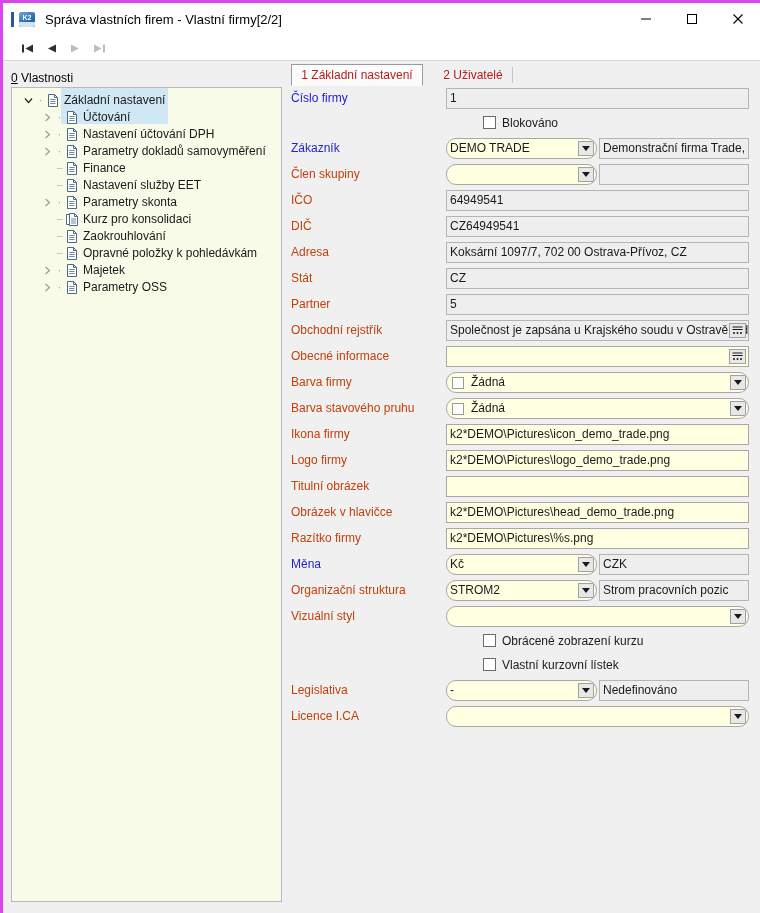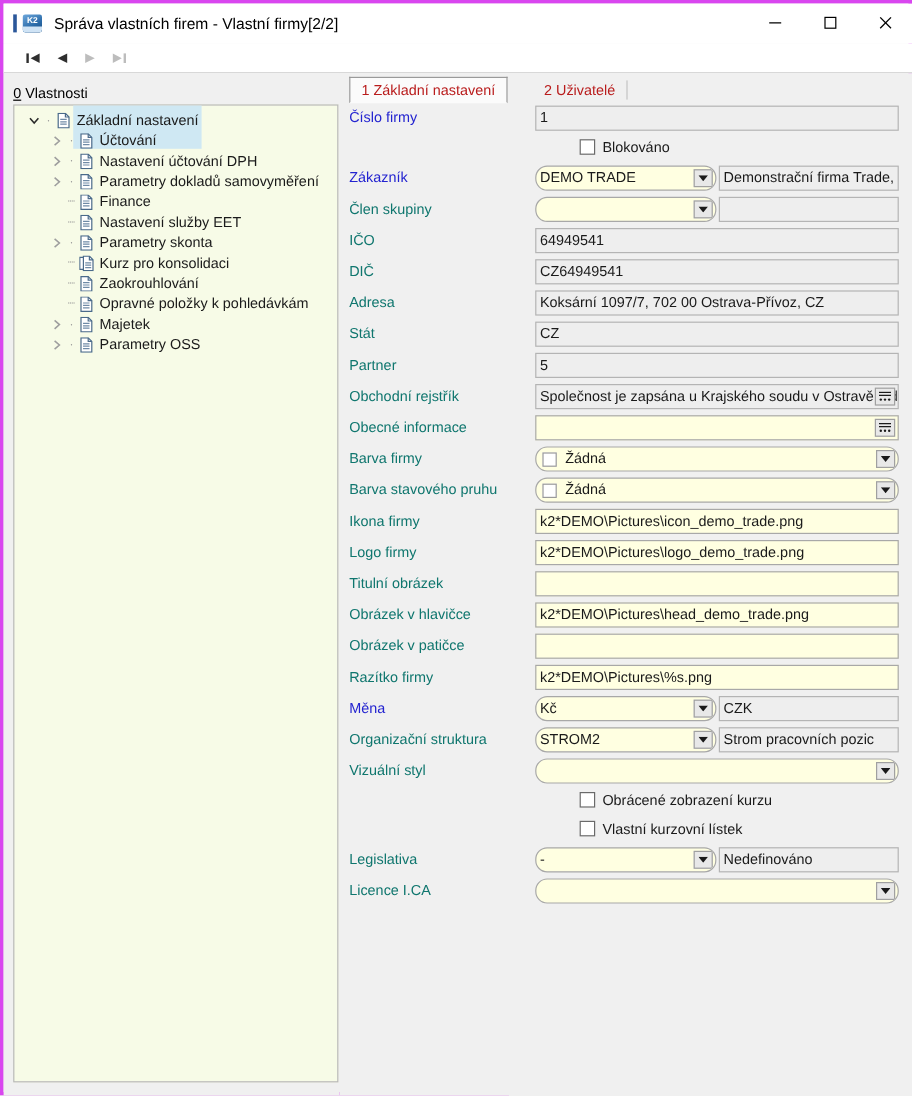--- a/index.html
+++ b/index.html
@@ -147,21 +147,21 @@
   .form {
     position: absolute; left: 0; top: 26px; width: 478px;
   }
   .row {
     position: relative;
     height: 23px;
     margin-bottom: 3px;
   }
   .flabel {
     position: absolute; left: 8px; top: 4px;
-    font-size: 12px; color: #0f766e;
+    font-size: 12px; color: #c2410c;
     white-space: nowrap;
   }
   .flabel.req { color: #2323d0; text-align: center; }
 
   .ctl {
     position: absolute;
     height: 21px;
     top: 1px;
     border: 1px solid #a8a8a8;
     background: #ffffe1;
@@ -486,21 +486,21 @@
           <span class="lbl">Parametry OSS</span>
         </div>
       </div>
   </div>
 
   <div class="right-pane">
     <div class="tabstrip">
       <div class="tab active" style="left:0; width:132px;">
         <span>1 Základní nastavení</span>
       </div>
-      <div class="tab" style="left:152px; width:80px;">
+      <div class="tab" style="left:142px; width:80px;">
         <span>2 Uživatelé</span>
         <span class="sep"></span>
       </div>
     </div>
 
     <div class="form">
 
       <div class="row">
         <div class="flabel req">Číslo firmy</div>
         <div class="ctl ro full">1</div>
@@ -633,24 +633,20 @@
       <div class="row">
         <div class="flabel">Titulní obrázek</div>
         <div class="ctl full"></div>
       </div>
 
       <div class="row">
         <div class="flabel">Obrázek v hlavičce</div>
         <div class="ctl full">k2*DEMO\Pictures\head_demo_trade.png</div>
       </div>
 
-      <div class="row">
-        <div class="flabel">Obrázek v patičce</div>
-        <div class="ctl full"></div>
-      </div>
 
       <div class="row">
         <div class="flabel">Razítko firmy</div>
         <div class="ctl full">k2*DEMO\Pictures\%s.png</div>
       </div>
 
       <div class="row">
         <div class="flabel req">Měna</div>
         <div class="ctl ro half2">CZK</div>
         <div class="ctl half withbtn">

